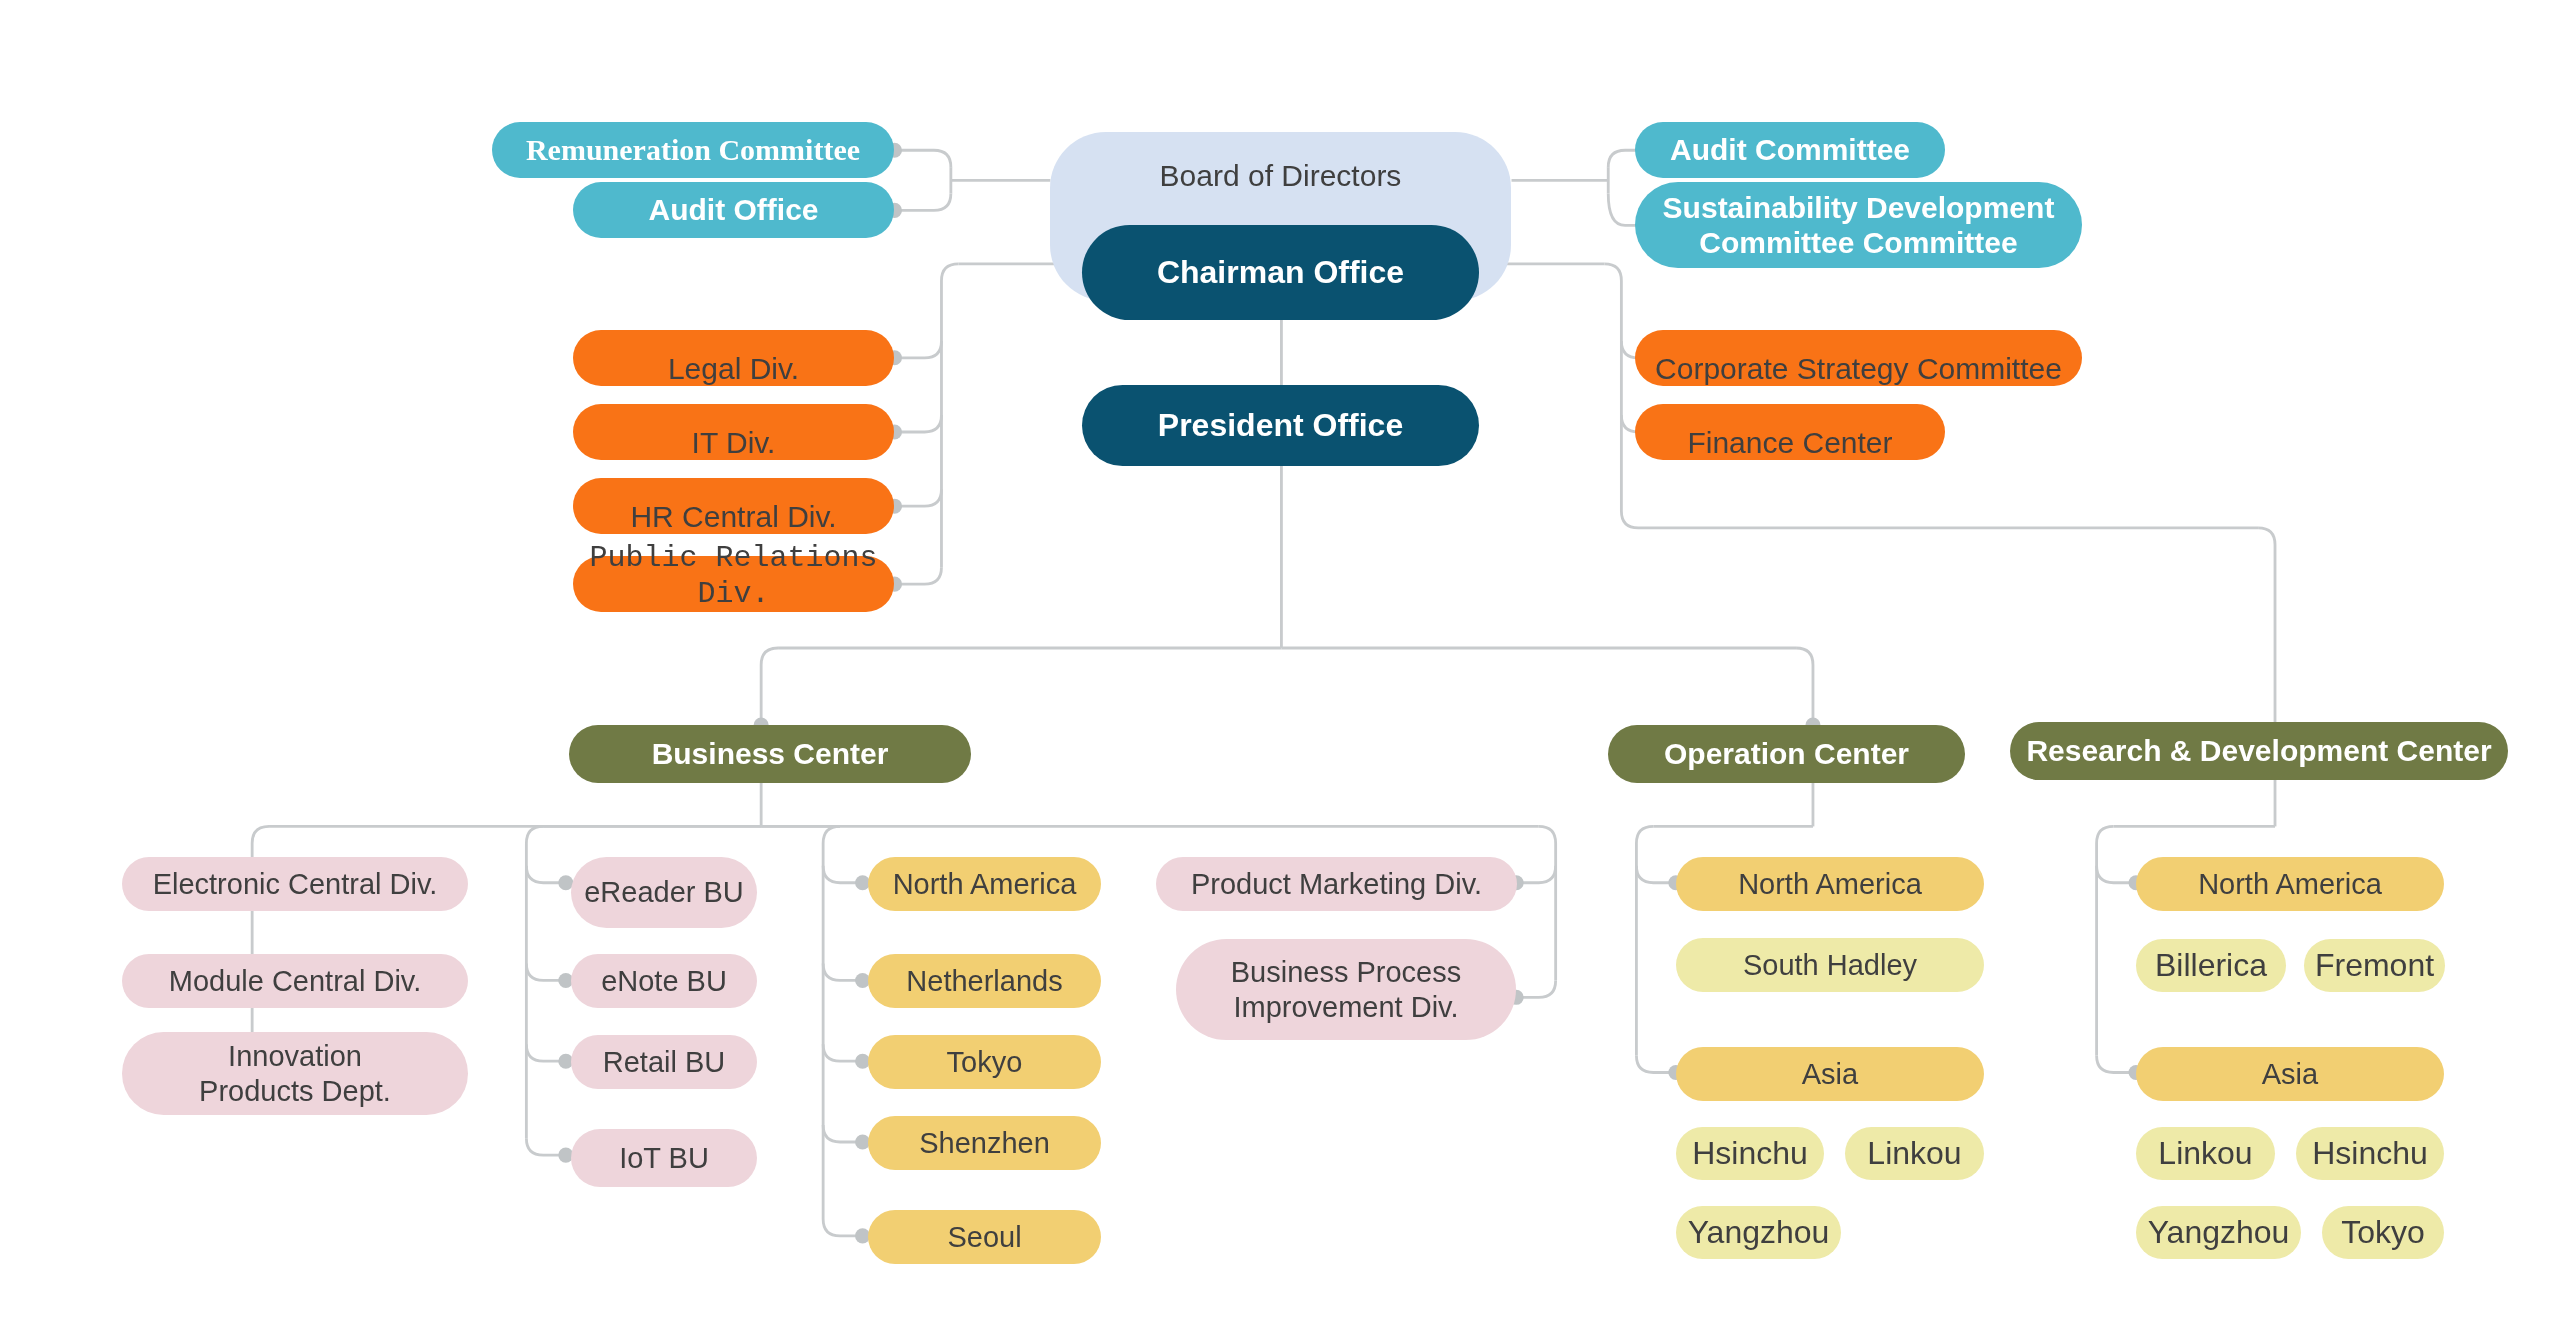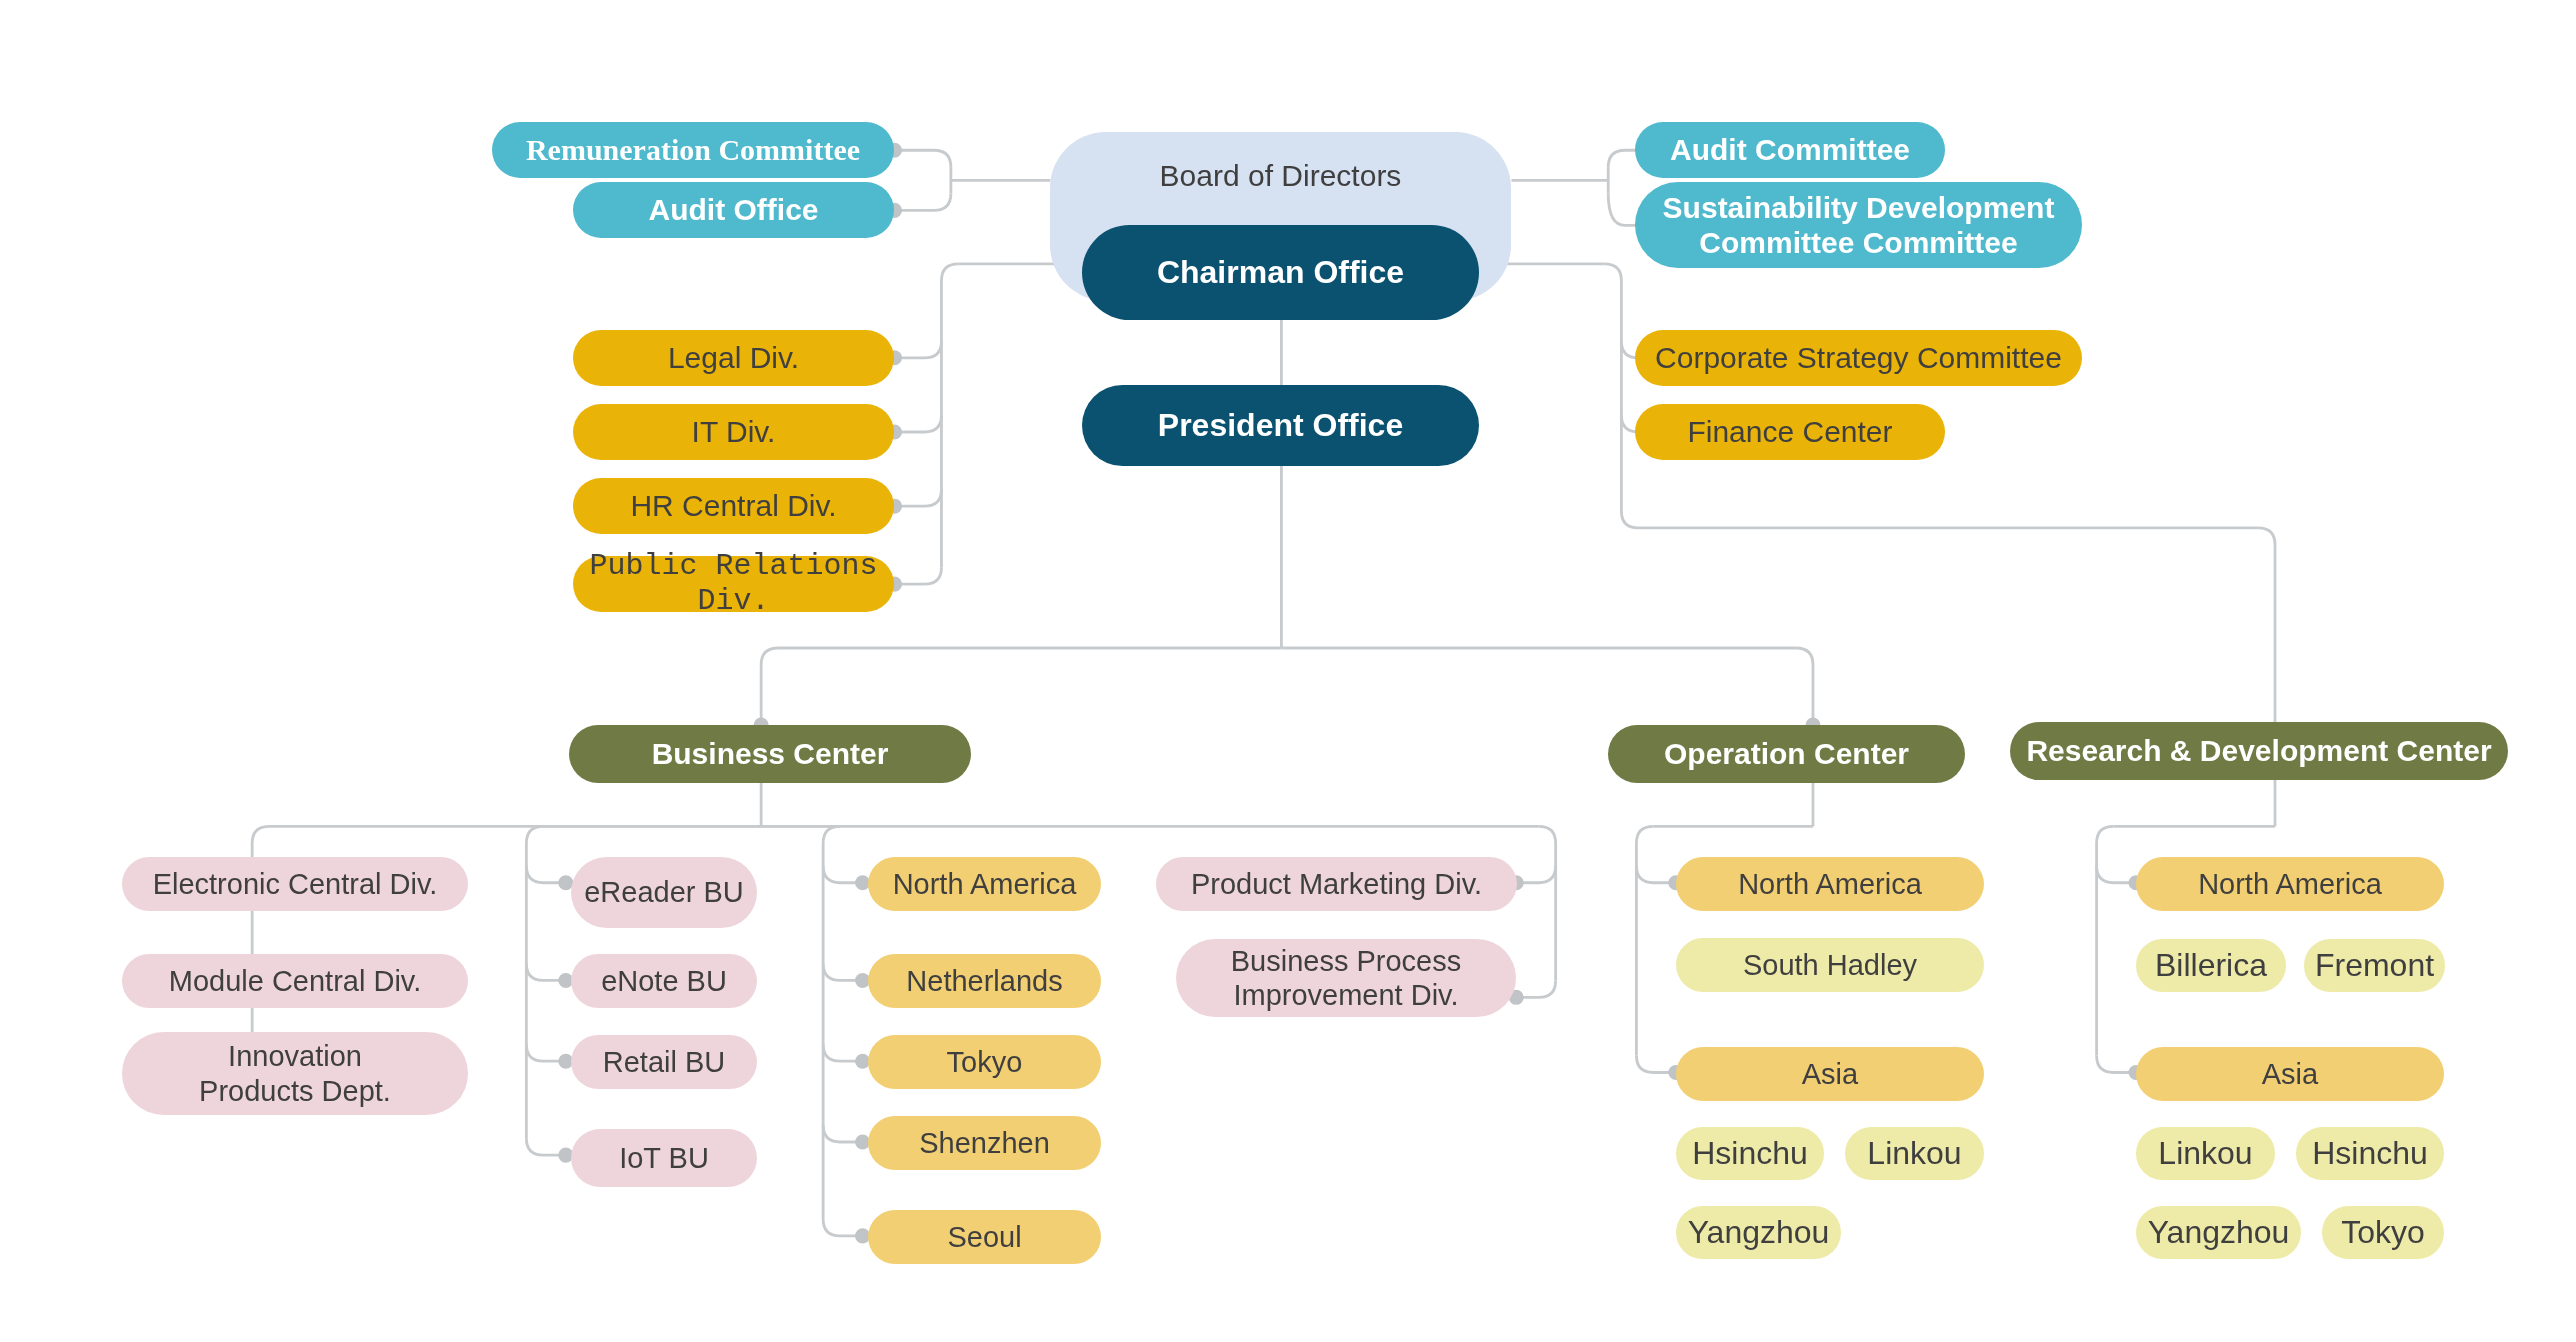--- a/index.html
+++ b/index.html
@@ -26,21 +26,21 @@
     border-radius:939px;
     line-height:1.18;
     white-space:pre-line;
     padding:0 13px;
   }
 
   
   .c-board   { background:#d6e1f2; color:#3f3f3f; border-radius:56px; }
   .c-navy    { background:#0a5270; color:#ffffff; font-weight:bold; }
   .c-teal    { background:#4fb9cd; color:#ffffff; font-weight:bold; }
-  .c-ltblue  { background:#eab308; color:#3f3f3f; }
+  .c-ltblue  { background:#f97316; color:#3f3f3f;align-items:flex-end; }
   .c-olive   { background:#707a45; color:#ffffff; font-weight:bold; }
   .c-pink    { background:#eed5db; color:#3f3f3f; }
   .c-yellow  { background:#f2cf72; color:#3f3f3f; }
   .c-paleyel { background:#eeeaa8; color:#3f3f3f; }
 
   .fs-34{font-size:32px;}
   .fs-32{font-size:30px;}
   .fs-31{font-size:29px;}
   .fs-30{font-size:32px;}
 </style>
@@ -257,21 +257,21 @@
   <div class="node c-yellow fs-31" style="left:868px;top:1116px;width:233px;height:54px;">
     <span>Shenzhen</span>
   </div>
   <div class="node c-yellow fs-31" style="left:868px;top:1210px;width:233px;height:54px;">
     <span>Seoul</span>
   </div>
 
   <div class="node c-pink fs-31" style="left:1156px;top:857px;width:361px;height:54px;">
     <span>Product Marketing Div.</span>
   </div>
-  <div class="node c-pink fs-31" style="left:1176px;top:939px;width:340px;height:78px;">
+  <div class="node c-pink fs-31" style="left:1176px;top:939px;width:340px;height:101px;">
     <span>Business Process
 Improvement Div.</span>
   </div>
 
   <div class="node c-yellow fs-31" style="left:1676px;top:857px;width:308px;height:54px;">
     <span>North America</span>
   </div>
   <div class="node c-paleyel fs-31" style="left:1676px;top:938px;width:308px;height:54px;">
     <span>South Hadley</span>
   </div>

